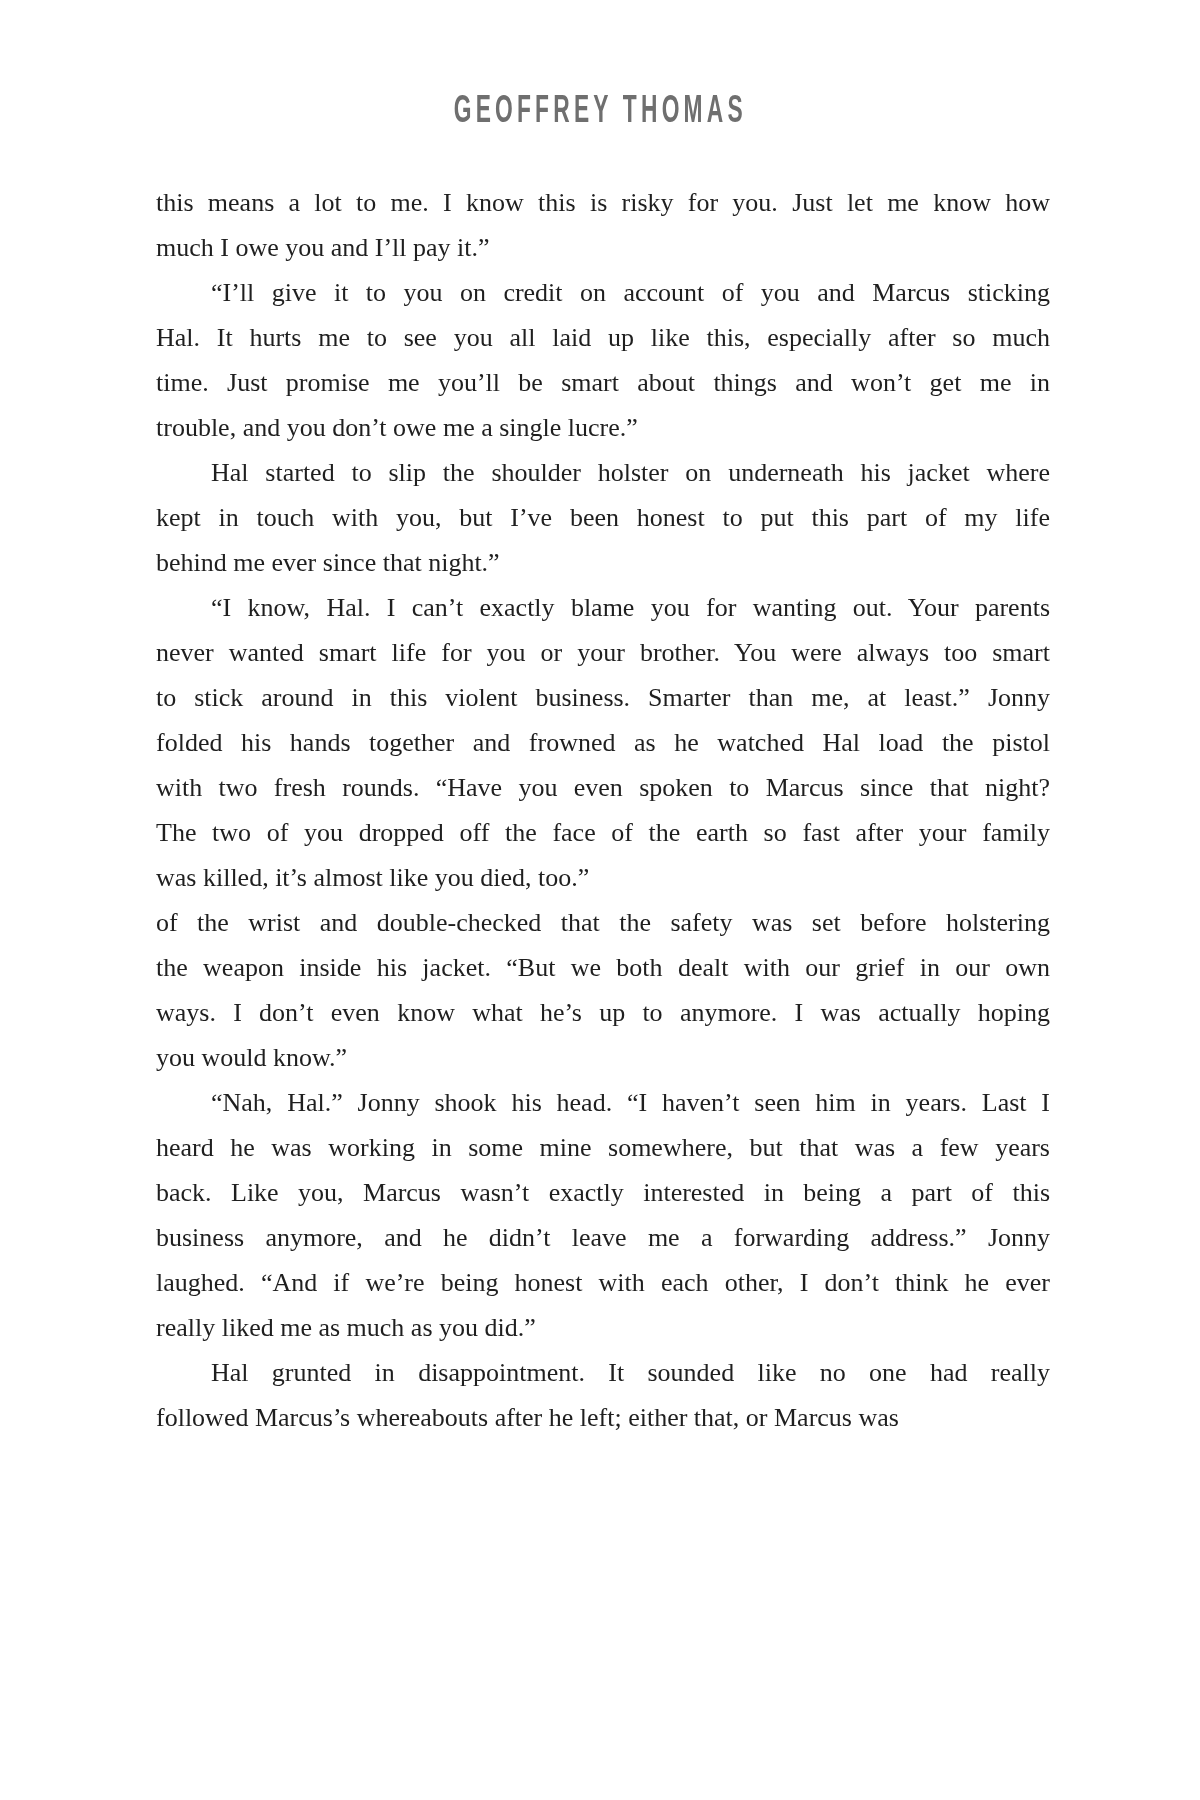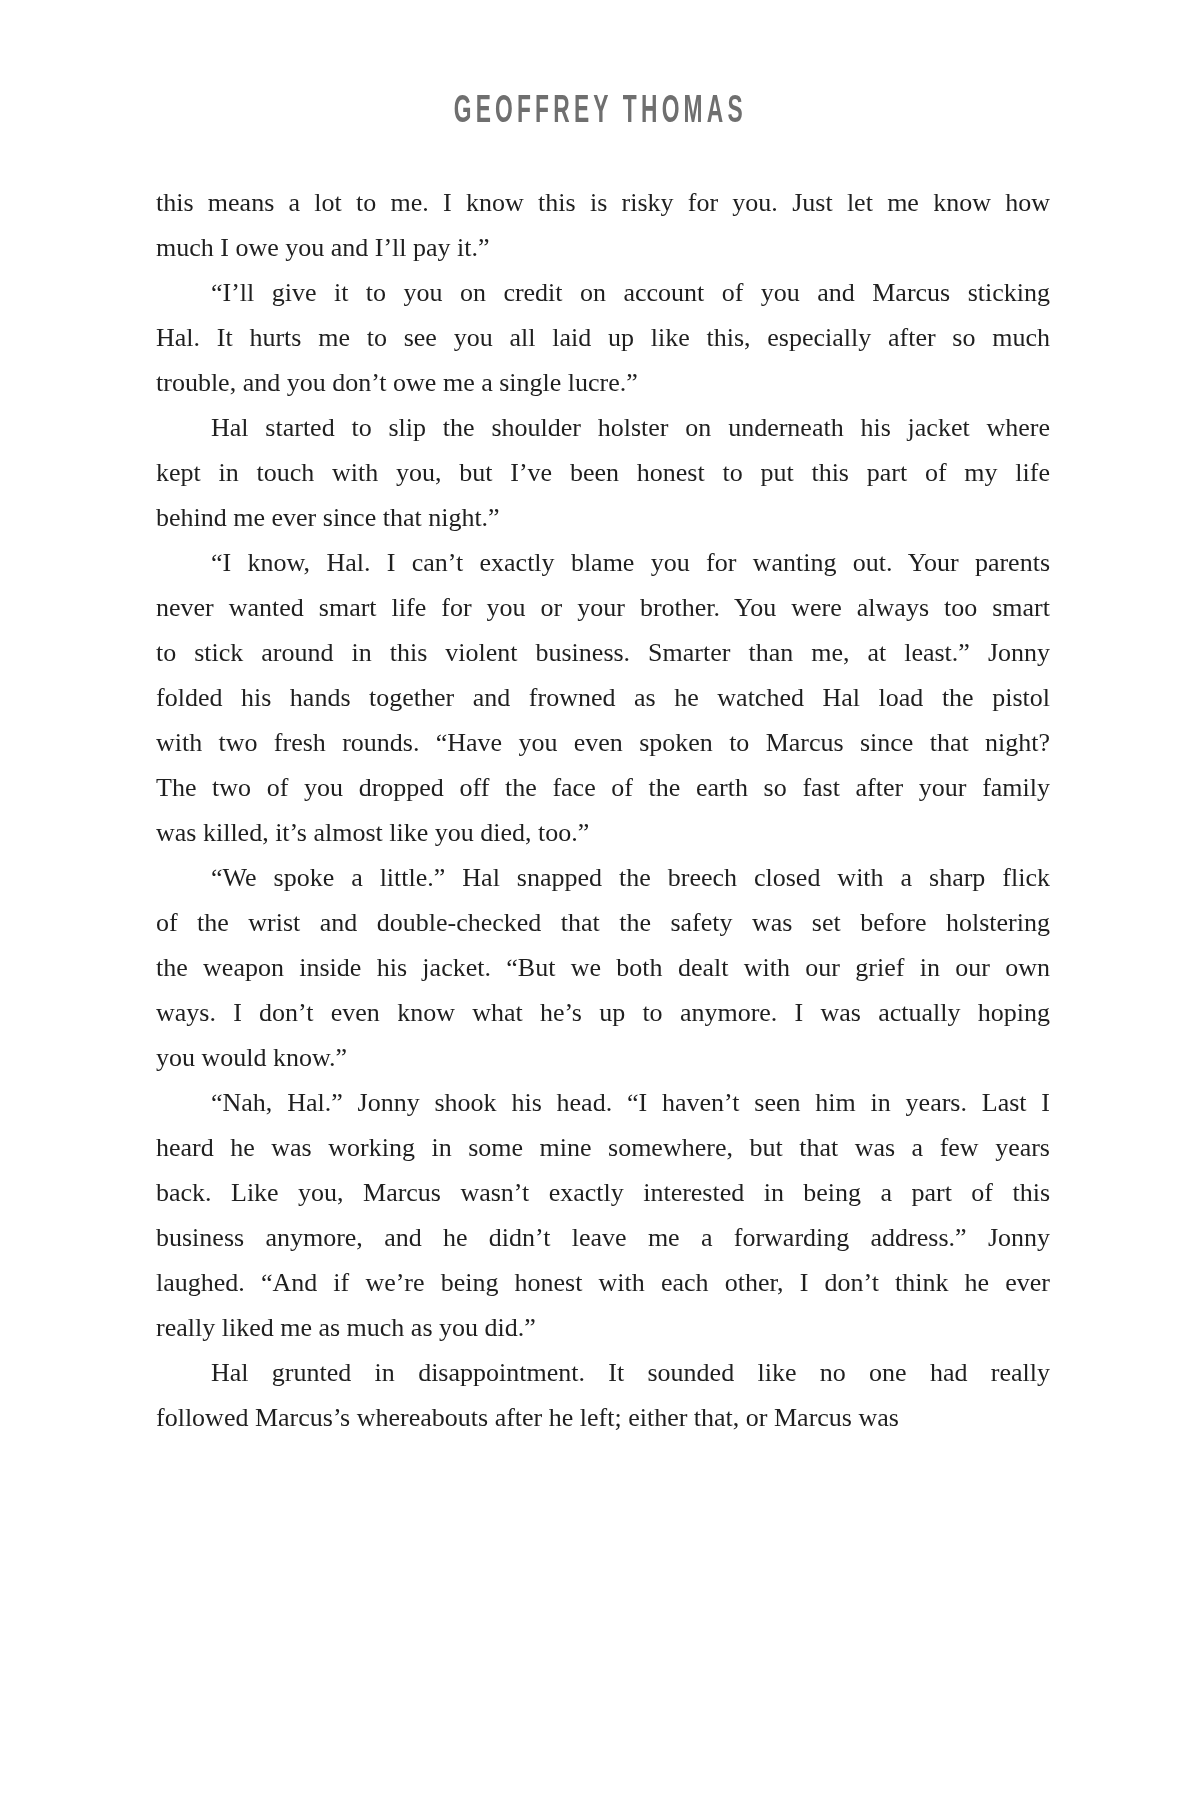--- a/index.html
+++ b/index.html
@@ -69,32 +69,32 @@
 
   <div class="running-head">
     <span class="running-head-inner">GEOFFREY THOMAS</span>
   </div>
 
   <div class="body-text">
       <div class="line">this means a lot to me. I know this is risky for you. Just let me know how</div>
       <div class="line para-end">much I owe you and I’ll pay it.”</div>
       <div class="line indent">“I’ll give it to you on credit on account of you and Marcus sticking</div>
       <div class="line">Hal. It hurts me to see you all laid up like this, especially after so much</div>
+      <div class="line">time. Just promise me you’ll be smart about things and won’t get me in</div>
       <div class="line para-end">trouble, and you don’t owe me a single lucre.”</div>
       <div class="line indent">Hal started to slip the shoulder holster on underneath his jacket where</div>
       <div class="line">kept in touch with you, but I’ve been honest to put this part of my life</div>
       <div class="line para-end">behind me ever since that night.”</div>
       <div class="line indent">“I know, Hal. I can’t exactly blame you for wanting out. Your parents</div>
       <div class="line">never wanted smart life for you or your brother. You were always too smart</div>
       <div class="line">to stick around in this violent business. Smarter than me, at least.” Jonny</div>
       <div class="line">folded his hands together and frowned as he watched Hal load the pistol</div>
       <div class="line">with two fresh rounds. “Have you even spoken to Marcus since that night?</div>
       <div class="line">The two of you dropped off the face of the earth so fast after your family</div>
       <div class="line para-end">was killed, it’s almost like you died, too.”</div>
-      <div class="line indent">“We spoke a little.” Hal snapped the breech closed with a sharp flick</div>
       <div class="line">of the wrist and double-checked that the safety was set before holstering</div>
       <div class="line">the weapon inside his jacket. “But we both dealt with our grief in our own</div>
       <div class="line">ways. I don’t even know what he’s up to anymore. I was actually hoping</div>
       <div class="line para-end">you would know.”</div>
       <div class="line indent">“Nah, Hal.” Jonny shook his head. “I haven’t seen him in years. Last I</div>
       <div class="line">heard he was working in some mine somewhere, but that was a few years</div>
       <div class="line">back. Like you, Marcus wasn’t exactly interested in being a part of this</div>
       <div class="line">business anymore, and he didn’t leave me a forwarding address.” Jonny</div>
       <div class="line">laughed. “And if we’re being honest with each other, I don’t think he ever</div>
       <div class="line para-end">really liked me as much as you did.”</div>

